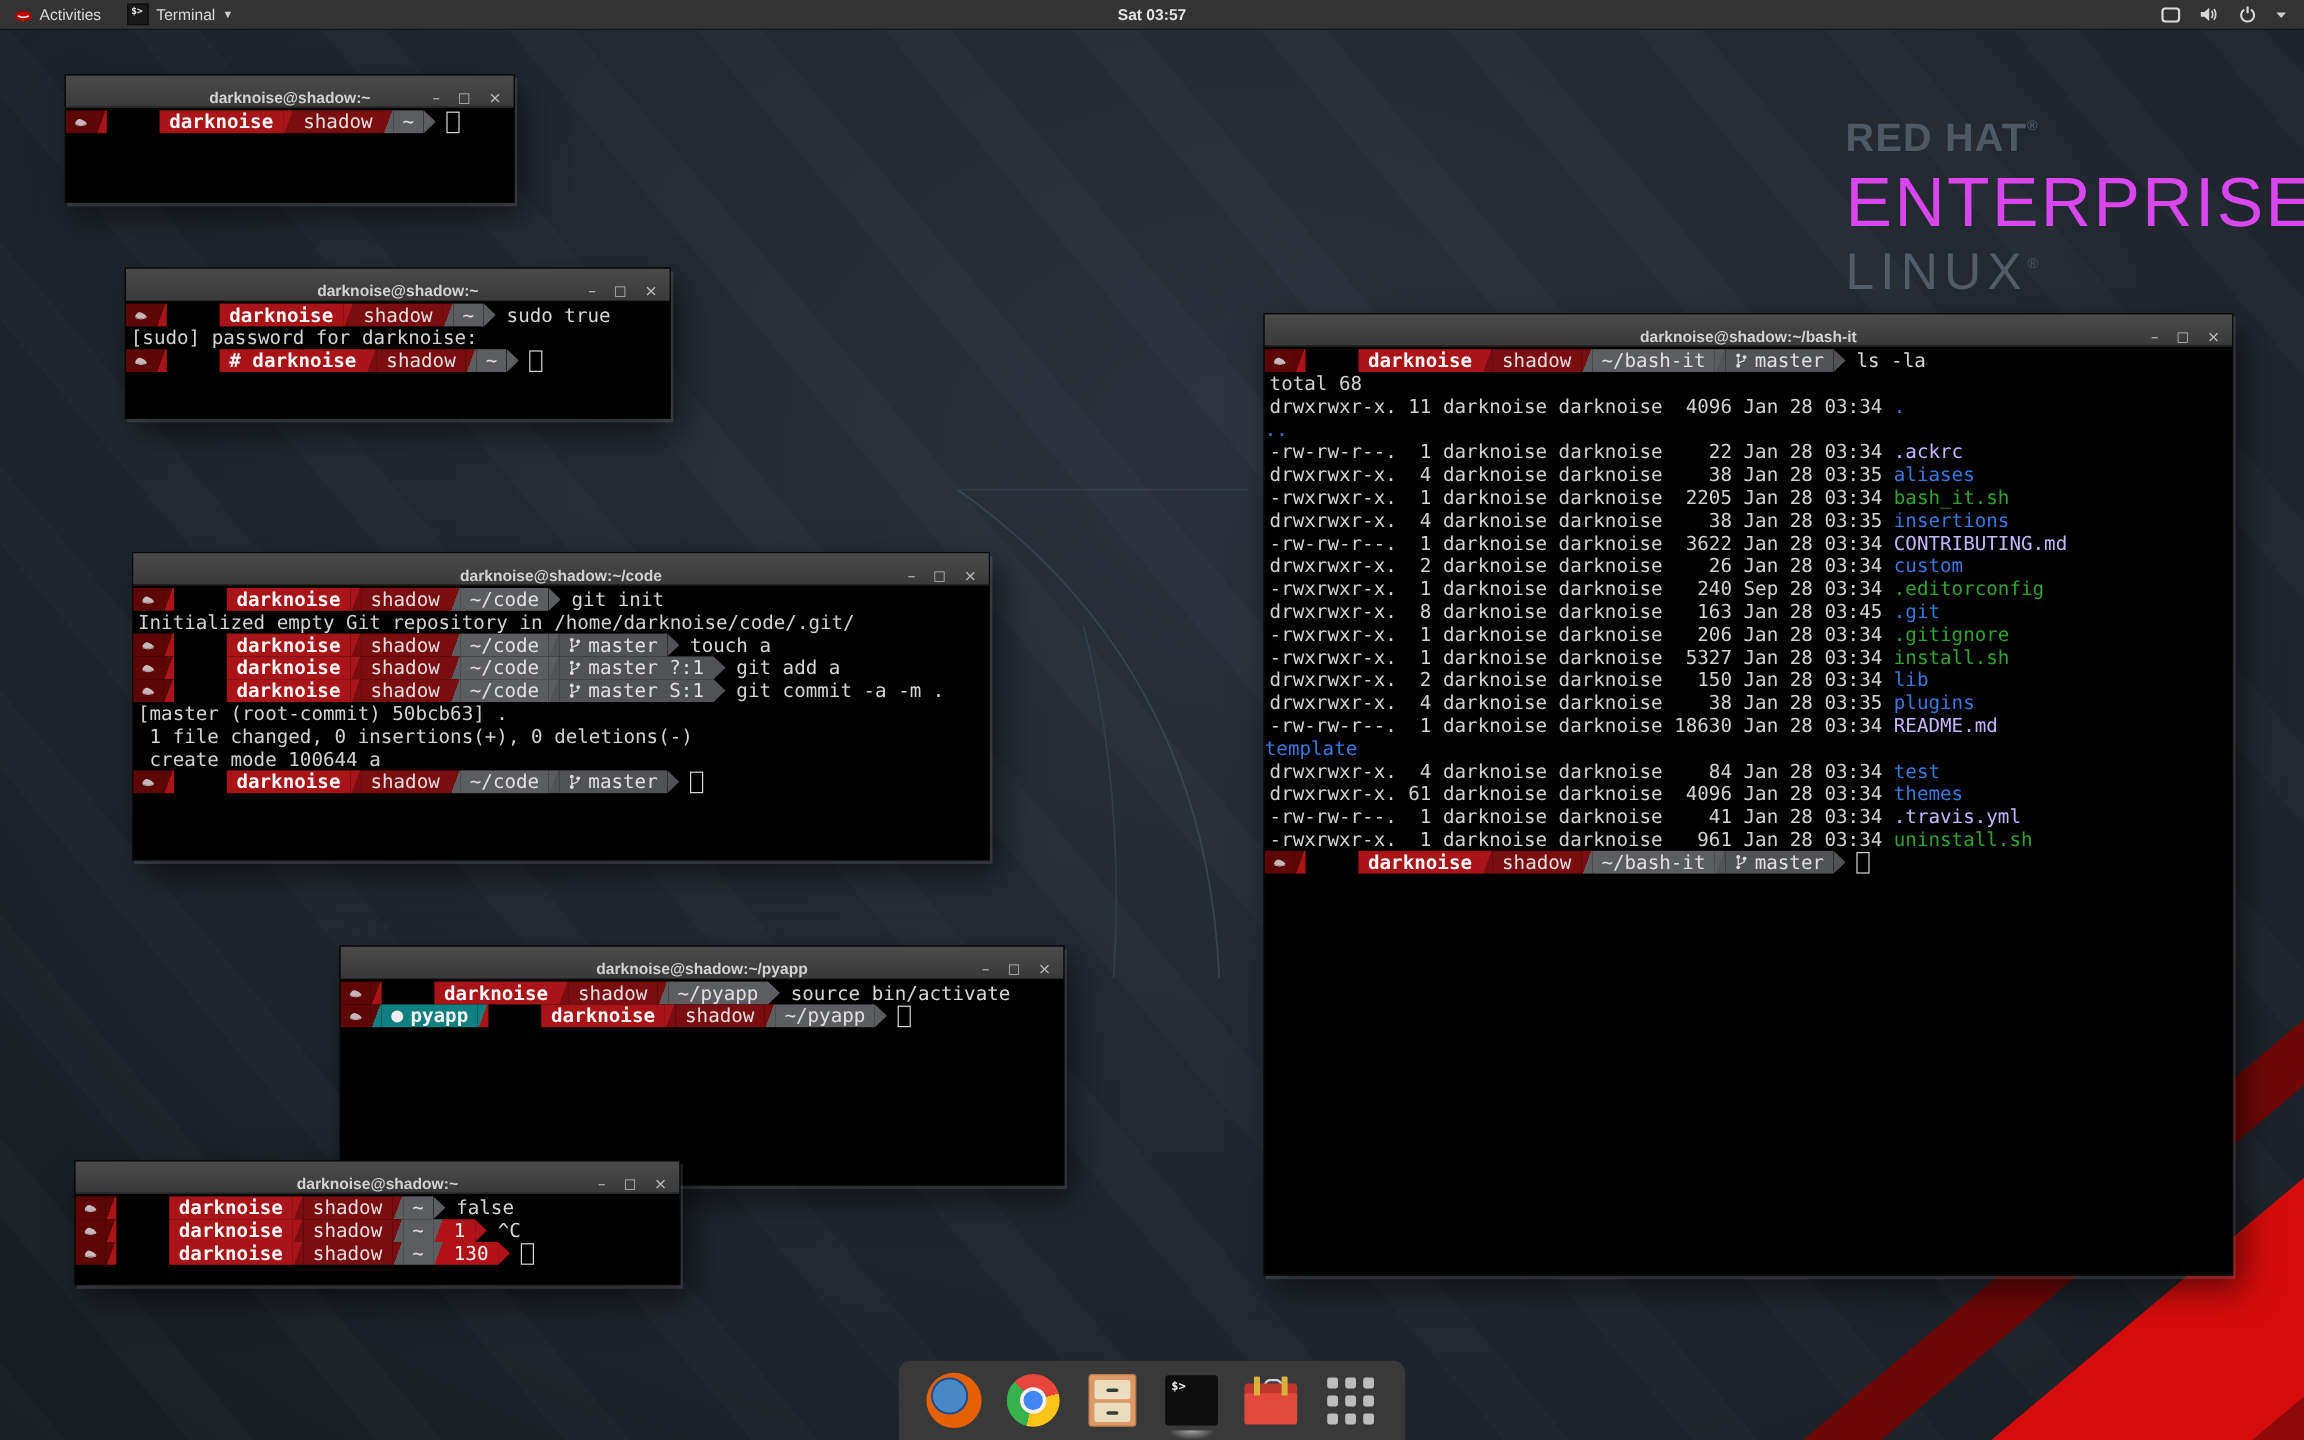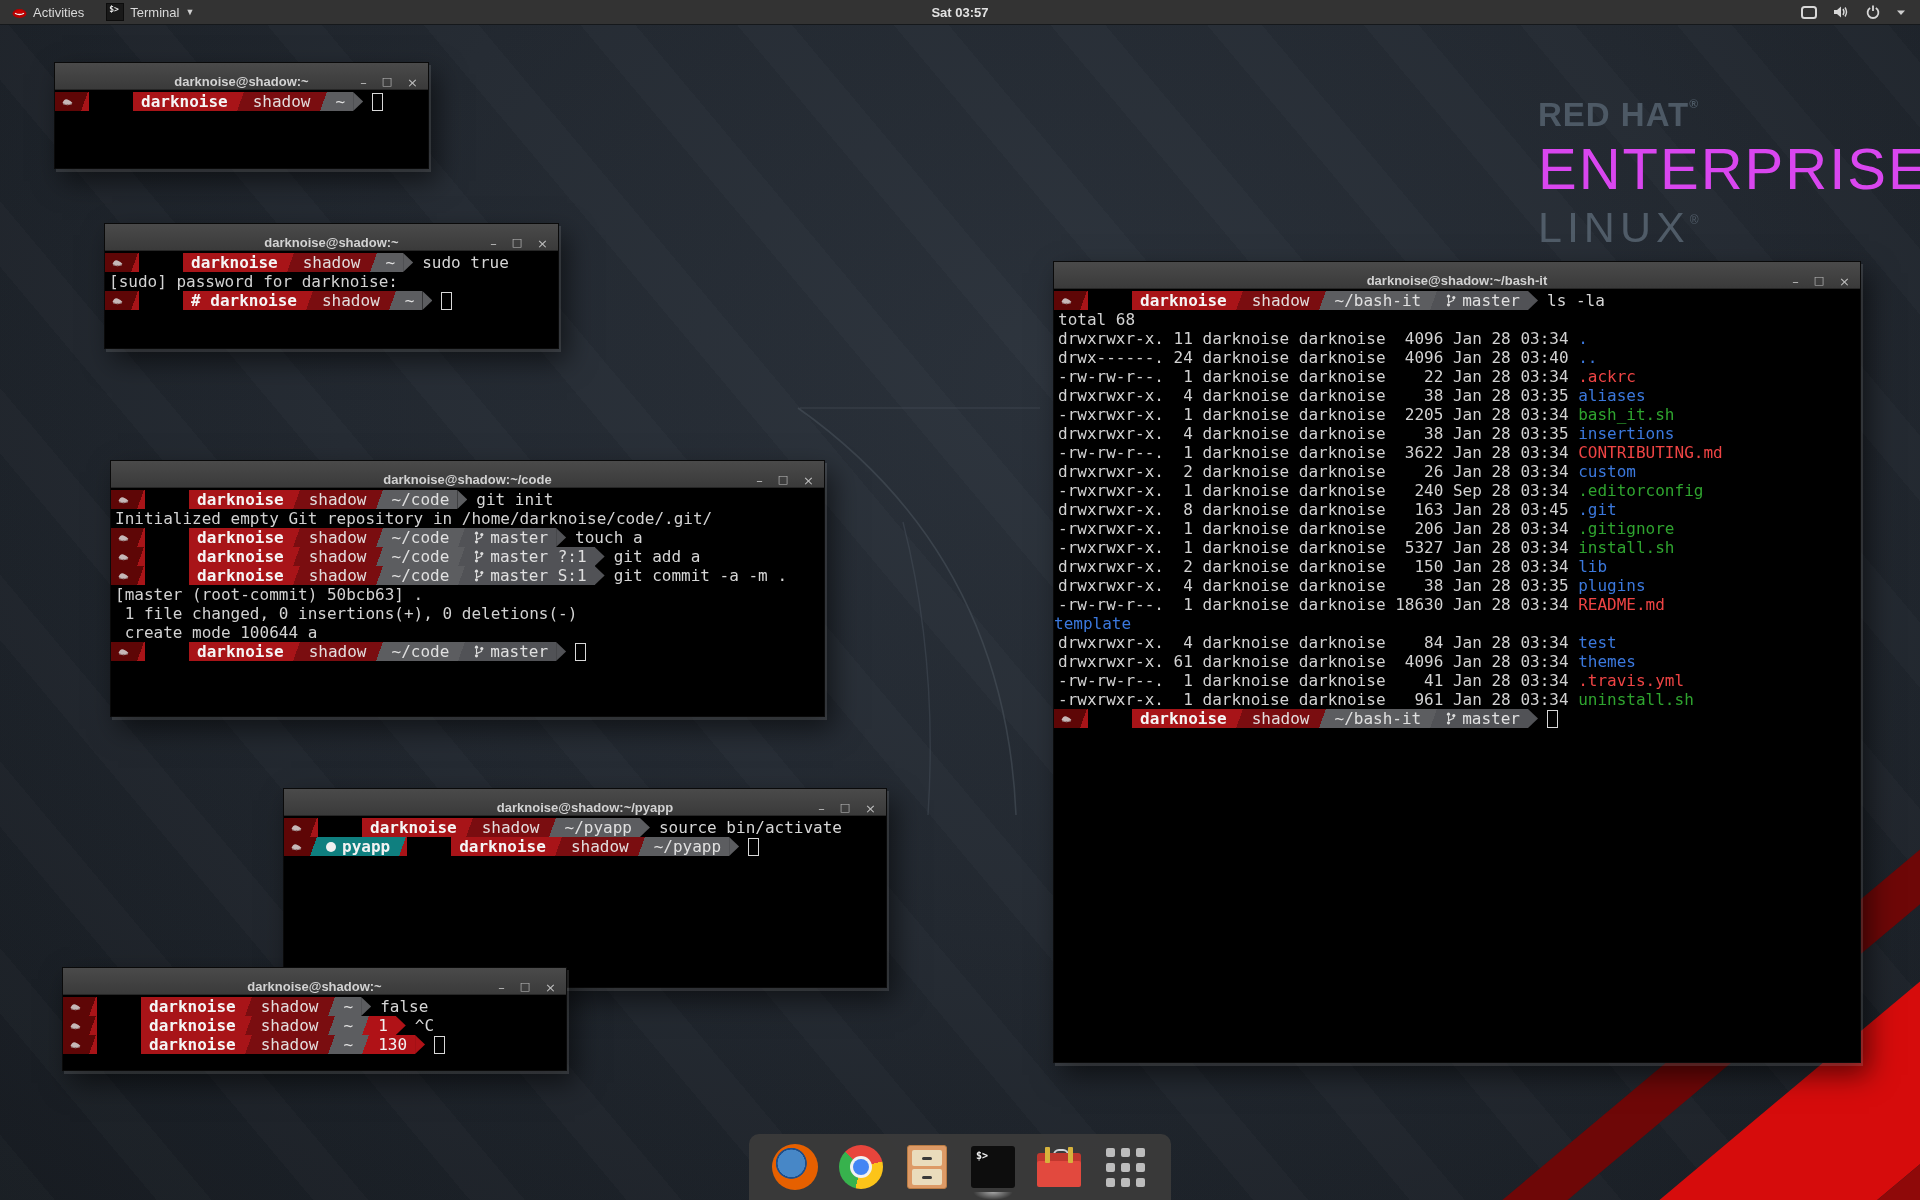--- a/index.html
+++ b/index.html
@@ -53,21 +53,21 @@
   .seg.s-git{background:#515256;color:#e0e0e0;}
   .seg.s-err{background:#b01217;color:#f2f2f2;}
   .seg.s-venv{background:#0f7f7f;color:#f2f2f2;font-weight:bold;}
   .seg.s-hat{background:#5e0606;padding:0 6px;}
   .segdiv{width:9px;height:19px;flex:none;}
   .endarrow{width:10px;height:19px;flex:none;clip-path:polygon(0 0,100% 50%,0 100%);}
   .cmd{padding-left:9px;color:#d6d6d6;}
   .out{padding-left:4px;color:#d2d2d2;}
   .fname-dir{color:#3b78dd;}
   .fname-exec{color:#2fa42f;}
-  .fname-plain{color:#ef4444;text-align:center;}
+  .fname-plain{color:#c4b5fd;text-align:center;}
   .cursor{width:9px;height:16px;border:1px solid #d8d8d8;margin-left:9px;align-self:center;flex:none;}
   .gi{margin-right:6px;}
   .pyc{width:10px;height:10px;border-radius:50%;background:#efefef;margin-right:6px;display:inline-block;}
   
   #dock{position:absolute;left:50%;transform:translateX(-50%);bottom:0;height:66px;
     background:rgba(58,58,58,0.96);border-radius:10px 10px 0 0;display:flex;align-items:center;
     gap:18px;padding:0 22px;z-index:40;}
   .dock-item{width:48px;height:48px;position:relative;display:flex;align-items:center;justify-content:center;cursor:pointer;}
   .ff{width:46px;height:46px;border-radius:50%;
     background:radial-gradient(circle at 42% 42%, #4787c7 0 36%, #1e4e8a 37% 40%, #e66000 42% 78%, #ff9502 79% 100%);}
@@ -306,21 +306,21 @@
               <path d="M1.5 6 Q3.2 1.2 6.5 2.4 Q9.8 3.6 11.5 6 Q6.5 8.6 1.5 6 Z" fill="#d8d8d8" opacity="0.85"></path>
               <path d="M2 6.8 Q6.5 8.8 11 6.8" stroke="#b8b8b8" stroke-width="0.8" fill="none"></path>
             </svg></span><span class="segdiv" style="background: linear-gradient(110deg, rgb(94, 6, 6) 0px, rgb(94, 6, 6) 50%, rgb(168, 20, 24) 50%, rgb(168, 20, 24) 100%);"></span><span class="seg s-user">darknoise</span><span class="segdiv" style="background: linear-gradient(110deg, rgb(168, 20, 24) 0px, rgb(168, 20, 24) 50%, rgb(122, 13, 16) 50%, rgb(122, 13, 16) 100%);"></span><span class="seg s-host">shadow</span><span class="segdiv" style="background: linear-gradient(110deg, rgb(122, 13, 16) 0px, rgb(122, 13, 16) 50%, rgb(92, 93, 96) 50%, rgb(92, 93, 96) 100%);"></span><span class="seg s-path">~/bash-it</span><span class="segdiv" style="background: linear-gradient(110deg, rgb(92, 93, 96) 0px, rgb(92, 93, 96) 50%, rgb(81, 82, 86) 50%, rgb(81, 82, 86) 100%);"></span><span class="seg s-git"><svg class="gi" width="10" height="13" viewBox="0 0 10 13">
               <circle cx="2.5" cy="2.2" r="1.6" fill="#ddd"></circle>
               <circle cx="2.5" cy="10.8" r="1.6" fill="#ddd"></circle>
               <circle cx="7.8" cy="3.6" r="1.6" fill="#ddd"></circle>
               <path d="M2.5 3.9 V9.1 M7.8 5.3 C7.8 8 2.5 7.3 2.5 9.1" stroke="#ddd" fill="none" stroke-width="1.1"></path>
             </svg>master</span><span class="endarrow" style="background: rgb(81, 82, 86);"></span><span class="cmd">ls -la</span></div>
         <div class="line"><span class="out">total 68</span></div>
         <div class="line"><span class="out">drwxrwxr-x. 11 darknoise darknoise  4096 Jan 28 03:34 </span><span class="fname-dir">.</span></div>
-        <div class="line"><span class="out">drwx------. 24 darknoise darknoise  4096 Jan 28 03:40 </span><span class="fname-dir">..</span></div>
+        <div class="line"><span class="fname-dir">..</span></div>
         <div class="line"><span class="out">-rw-rw-r--.  1 darknoise darknoise    22 Jan 28 03:34 </span><span class="fname-plain">.ackrc</span></div>
         <div class="line"><span class="out">drwxrwxr-x.  4 darknoise darknoise    38 Jan 28 03:35 </span><span class="fname-dir">aliases</span></div>
         <div class="line"><span class="out">-rwxrwxr-x.  1 darknoise darknoise  2205 Jan 28 03:34 </span><span class="fname-exec">bash_it.sh</span></div>
         <div class="line"><span class="out">drwxrwxr-x.  4 darknoise darknoise    38 Jan 28 03:35 </span><span class="fname-dir">insertions</span></div>
         <div class="line"><span class="out">-rw-rw-r--.  1 darknoise darknoise  3622 Jan 28 03:34 </span><span class="fname-plain">CONTRIBUTING.md</span></div>
         <div class="line"><span class="out">drwxrwxr-x.  2 darknoise darknoise    26 Jan 28 03:34 </span><span class="fname-dir">custom</span></div>
         <div class="line"><span class="out">-rwxrwxr-x.  1 darknoise darknoise   240 Sep 28 03:34 </span><span class="fname-exec">.editorconfig</span></div>
         <div class="line"><span class="out">drwxrwxr-x.  8 darknoise darknoise   163 Jan 28 03:45 </span><span class="fname-dir">.git</span></div>
         <div class="line"><span class="out">-rwxrwxr-x.  1 darknoise darknoise   206 Jan 28 03:34 </span><span class="fname-exec">.gitignore</span></div>
         <div class="line"><span class="out">-rwxrwxr-x.  1 darknoise darknoise  5327 Jan 28 03:34 </span><span class="fname-exec">install.sh</span></div>

